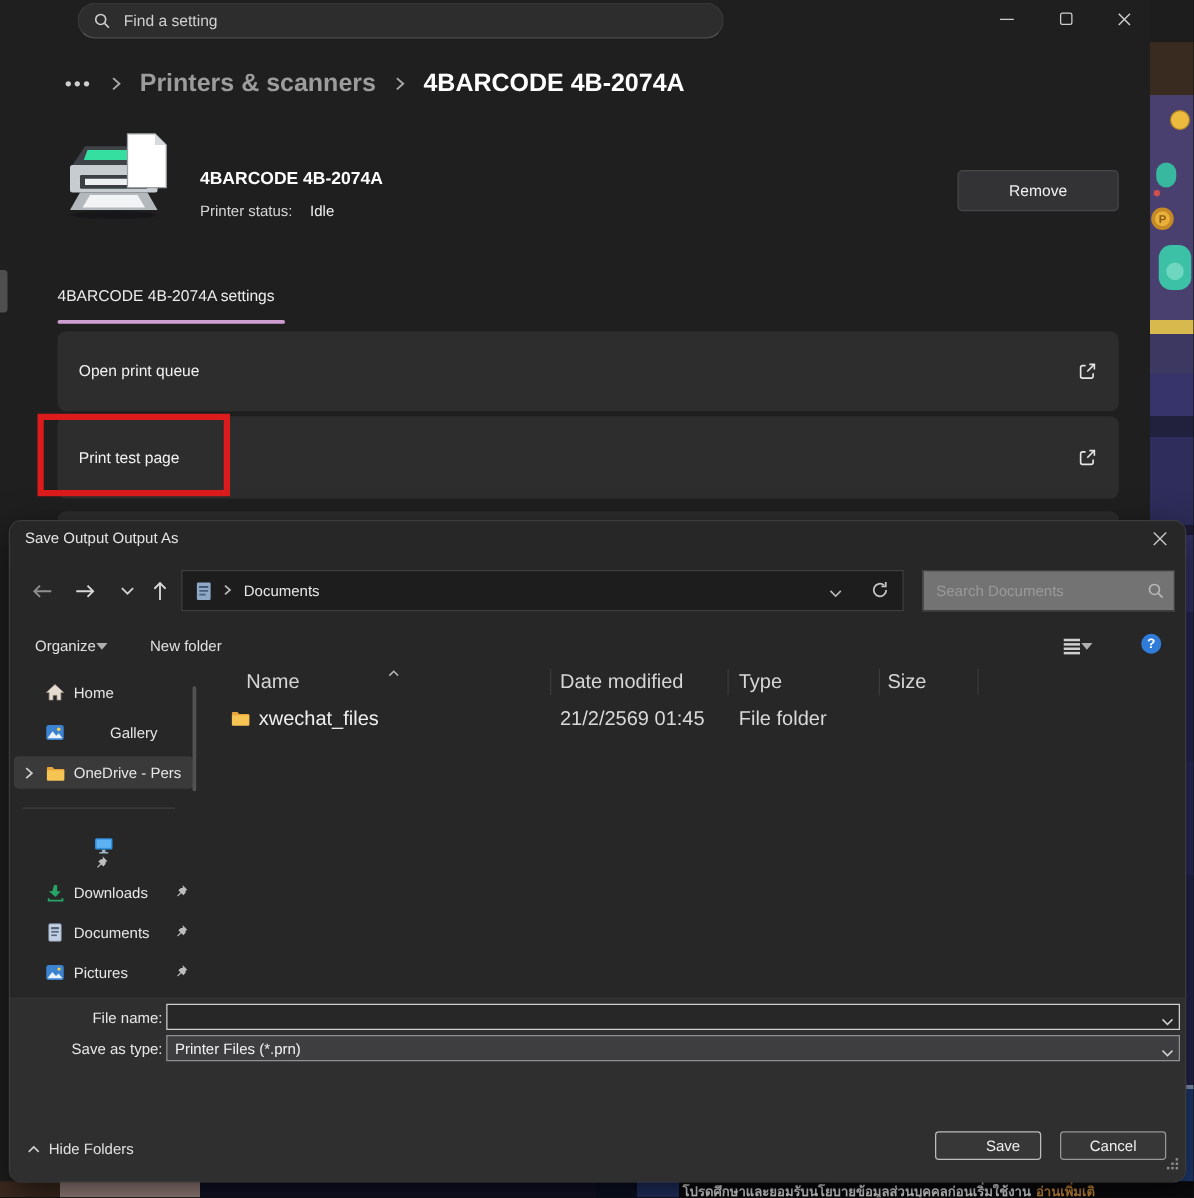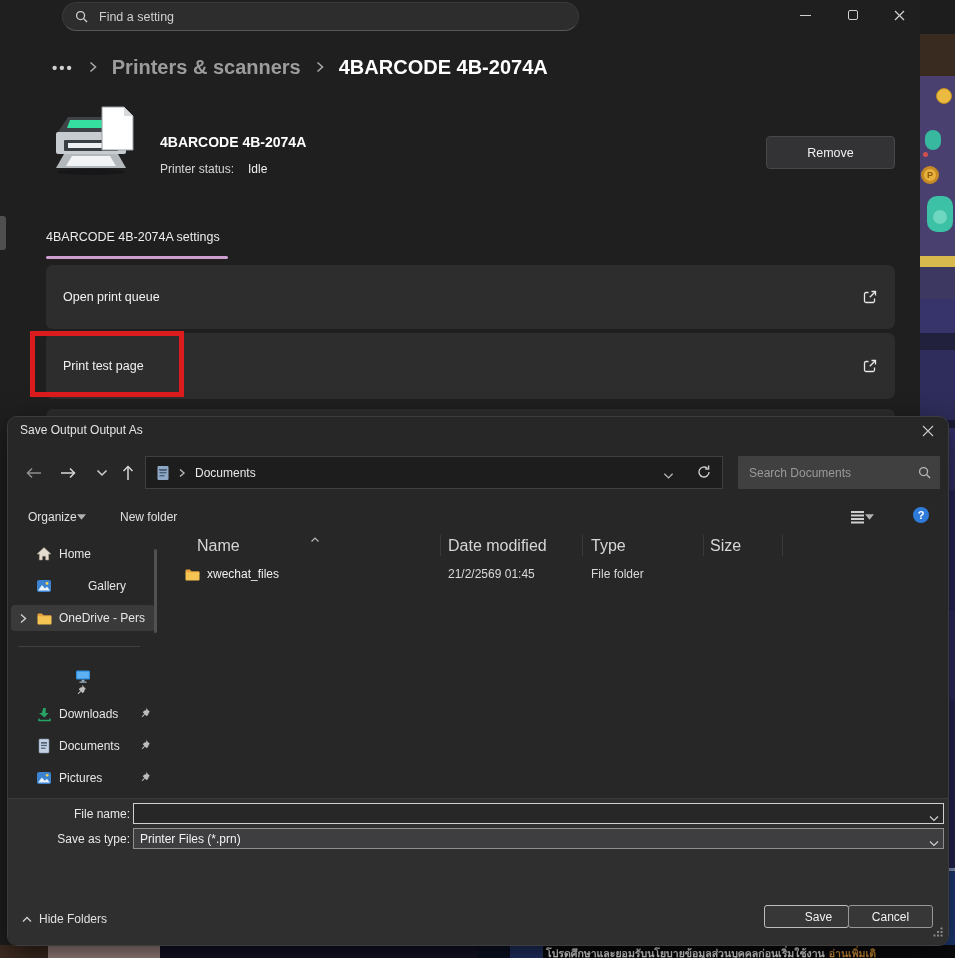--- a/index.html
+++ b/index.html
@@ -79,21 +79,21 @@
   .nav-btn{position:absolute;top:43px;width:26px;height:26px;display:flex;align-items:center;justify-content:center;}
   .nav-back{left:13px;} .nav-fwd{left:47px;} .nav-recent{left:81px;} .nav-up{left:107px;}
 
   .addr-bar{position:absolute;left:137px;top:39px;width:578px;height:33px;background:#1d1d1d;border:1px solid #3f3f3f;
     display:flex;align-items:center;}
   .addr-doc{margin-left:10px;}
   .addr-chev{margin-left:8px;}
   .addr-text{margin-left:9px;color:#e8e8e8;font-size:12px;}
   .addr-drop{position:absolute;right:48px;top:9px;}
   .addr-refresh{position:absolute;right:10px;top:7px;}
-  .srch-box{position:absolute;left:730px;top:39px;width:202px;height:33px;background:#404040;border:1px solid #3f3f3f;
+  .srch-box{position:absolute;left:730px;top:39px;width:202px;height:33px;background:#737373;border:1px solid #3f3f3f;
     display:flex;align-items:center;padding:0 8px;}
   .srch-box input{flex:1;background:transparent;border:none;outline:none;color:#d8d8d8;font-size:12px;}
   .srch-box input::placeholder{color:#9a9a9a;}
 
   .tbar-item{position:absolute;top:88px;height:24px;display:flex;align-items:center;color:#e0e0e0;font-size:12px;}
   .tbar-organize{left:20px;} .tbar-newfolder{left:112px;}
   .tbar-view{left:842px;} .tbar-help{position:absolute;left:905px;top:90px;width:16px;height:16px;border-radius:50%;
     background:#2f7bd9;color:#fff;font-size:11px;font-weight:bold;display:flex;align-items:center;justify-content:center;}
 
   
@@ -107,42 +107,42 @@
   .side-sep{position:absolute;left:10px;top:229px;width:122px;height:1px;background:#3f3f3f;}
   .side-scroll{position:absolute;left:146px;top:132px;width:3px;height:84px;background:#515151;border-radius:2px;}
 
   
   .list-head{position:absolute;left:152px;top:115px;right:2px;height:26px;color:#d6d6d6;font-size:16px;}
   .lh-label{position:absolute;top:5px;}
   .lh-name{left:37px;} .lh-date{left:288px;} .lh-type{left:431px;} .lh-size{left:550px;}
   .lh-sep{position:absolute;top:3px;width:1px;height:21px;background:#3a3a3a;}
   .lh-s1{left:280px;} .lh-s2{left:422px;} .lh-s3{left:543px;} .lh-s4{left:622px;}
   .lh-sort{position:absolute;left:150px;top:-3px;}
-  .file-row{position:absolute;left:152px;top:145px;right:2px;height:26px;font-size:12px;color:#efefef;}
+  .file-row{position:absolute;left:152px;top:145px;right:2px;height:26px;font-size:16px;color:#efefef;}
   .fr-icon{position:absolute;left:24px;top:5px;}
   .fr-name{position:absolute;left:47px;top:5px;}
   .fr-date{position:absolute;left:288px;top:5px;color:#d9d9d9;}
   .fr-type{position:absolute;left:431px;top:5px;color:#d9d9d9;}
   .fr-size{position:absolute;left:550px;top:5px;color:#d9d9d9;}
 
   
   .dlg-bottom{position:absolute;left:0;top:381px;width:940px;height:147px;background:#2f2f30;
     border-top:1px solid #3a3a3a;border-radius:0 0 9px 9px;}
   .fld-label{position:absolute;left:0;width:122px;text-align:right;color:#e8e8e8;font-size:12px;}
   .fn-label{top:8px;} .st-label{top:33px;}
   .fn-input{position:absolute;left:125px;top:4px;right:4px;height:21px;background:#272727;border:1px solid #cfcfcf;
     color:#e8e8e8;font-size:12px;padding:0 22px 0 6px;outline:none;}
   .fn-chev{position:absolute;right:9px;top:9px;}
   .st-combo{position:absolute;left:125px;top:29px;right:4px;height:21px;background:#3e3e41;border:1px solid #8f8f8f;
     display:flex;align-items:center;padding:0 6px;color:#f2f2f2;font-size:12px;}
   .st-chev{position:absolute;right:9px;top:34px;}
   .hide-folders{position:absolute;left:14px;top:110px;height:20px;display:flex;align-items:center;gap:7px;color:#e0e0e0;font-size:12px;}
   .dlg-btn{position:absolute;top:106px;width:85px;height:23px;background:#373737;border-radius:3px;
     color:#f0f0f0;font-size:12px;display:flex;align-items:center;justify-content:center;}
-  .btn-save{left:756px;border:1px solid #bdbdbd;padding-left:24px;}
+  .btn-save{left:740px;border:1px solid #bdbdbd;padding-left:24px;}
   .btn-cancel{left:840px;border:1px solid #989898;}
   .grip{position:absolute;right:5px;bottom:4px;}
 </style>
 </head>
 <body>
 
 <div class="root">
 
   <div class="settings">
 

